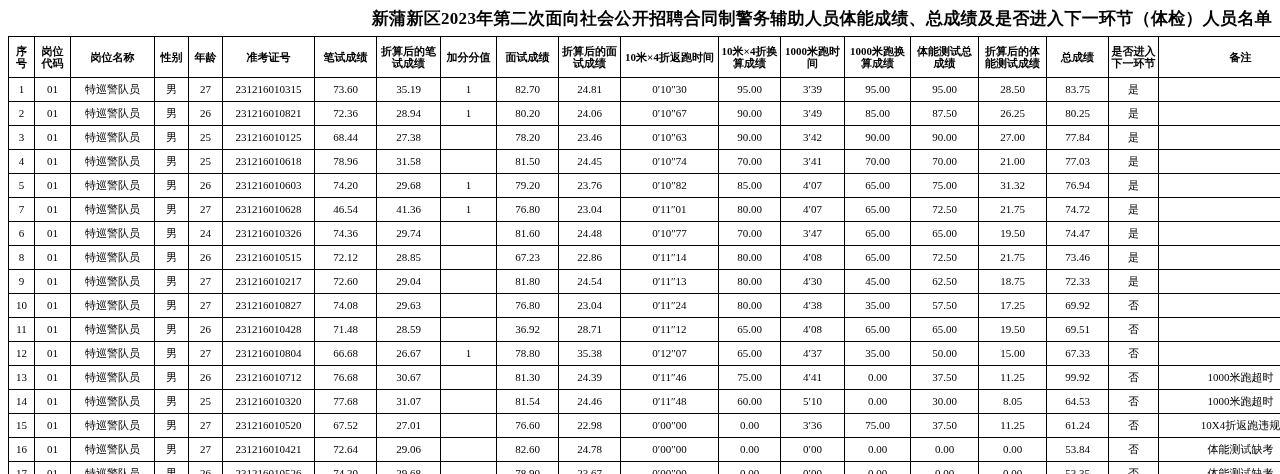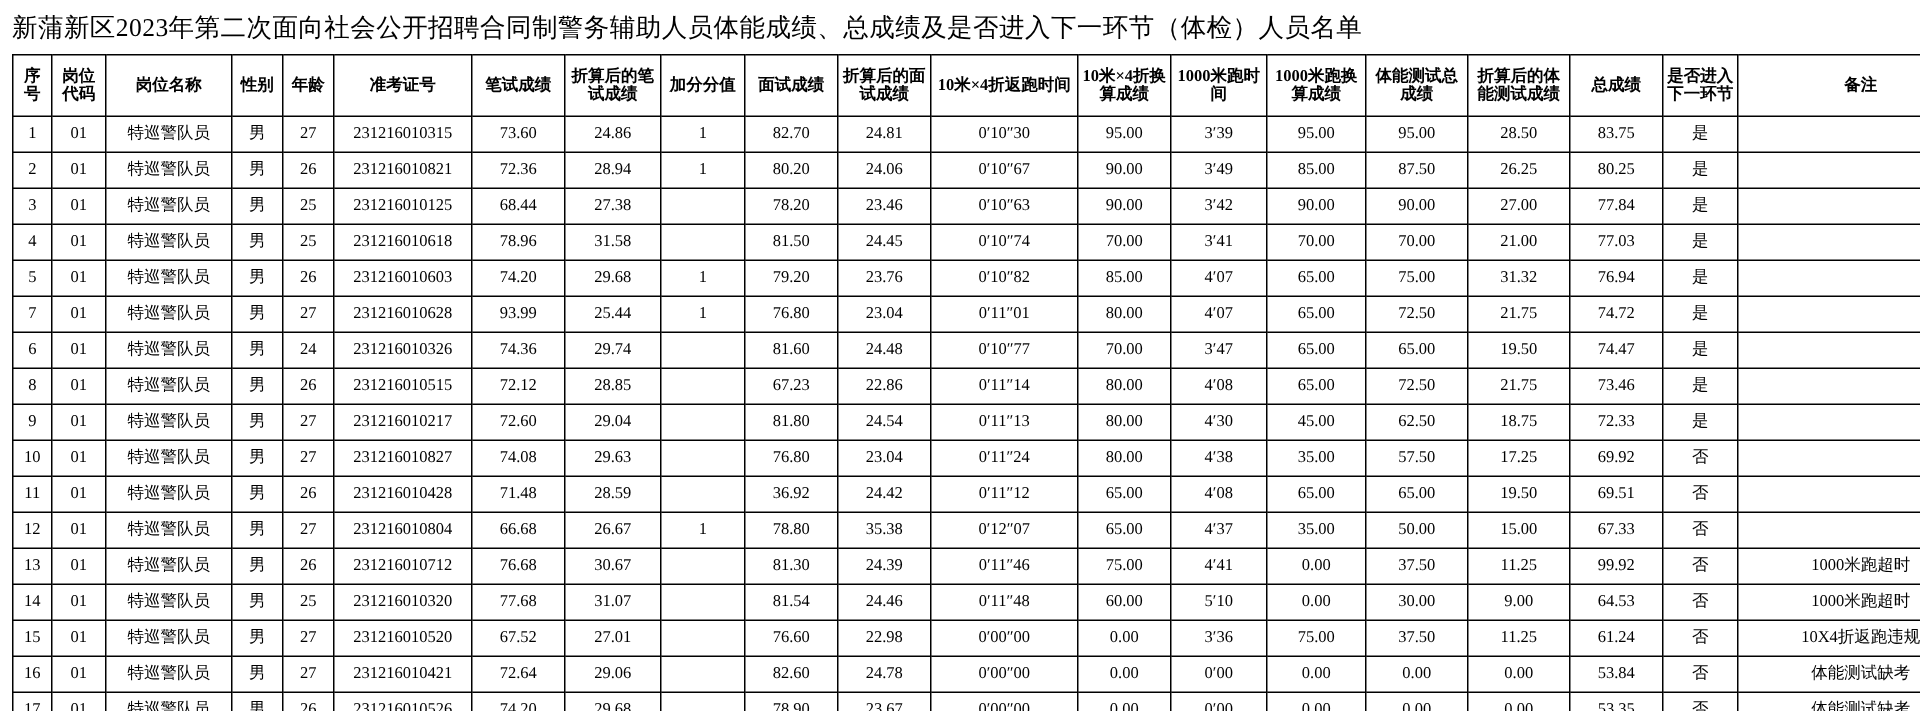--- a/index.html
+++ b/index.html
@@ -13,23 +13,23 @@
     font-family: "Liberation Serif", "DejaVu Serif", serif;
     color: #000000;
     overflow: hidden;
   }
   .page {
     width: 1280px;
     box-sizing: border-box;
     padding: 6px 8px 0 8px;
   }
   .doc-title {
-    text-align: left;
+    text-align: right;
     font-family: "Liberation Serif", "DejaVu Serif", serif;
-    font-weight: normal;
+    font-weight: bold;
     font-size: 17px;
     letter-spacing: 0.3px;
     margin: 2px 0 6px 0;
     line-height: 22px;
   }
   table.grid {
     border-collapse: collapse;
     table-layout: fixed;
     width: 1264px;
     margin: 0 auto;
@@ -138,21 +138,21 @@
     </thead>
     <tbody>
         <tr>
           <td class="val">1</td>
           <td class="val">01</td>
           <td class="val">特巡警队员</td>
           <td class="val">男</td>
           <td class="val">27</td>
           <td class="val">231216010315</td>
           <td class="val">73.60</td>
-          <td class="val">24.86</td>
+          <td class="val">35.19</td>
           <td class="val">1</td>
           <td class="val">82.70</td>
           <td class="val">24.81</td>
           <td class="val">0′10″30</td>
           <td class="val">95.00</td>
           <td class="val">3′39</td>
           <td class="val">95.00</td>
           <td class="val">95.00</td>
           <td class="val">28.50</td>
           <td class="val">83.75</td>
@@ -247,22 +247,22 @@
           <td class="val">是</td>
           <td class="remark"></td>
         </tr>
         <tr>
           <td class="val">7</td>
           <td class="val">01</td>
           <td class="val">特巡警队员</td>
           <td class="val">男</td>
           <td class="val">27</td>
           <td class="val">231216010628</td>
-          <td class="val">93.99</td>
-          <td class="val">25.44</td>
+          <td class="val">46.54</td>
+          <td class="val">41.36</td>
           <td class="val">1</td>
           <td class="val">76.80</td>
           <td class="val">23.04</td>
           <td class="val">0′11″01</td>
           <td class="val">80.00</td>
           <td class="val">4′07</td>
           <td class="val">65.00</td>
           <td class="val">72.50</td>
           <td class="val">21.75</td>
           <td class="val">74.72</td>
@@ -361,21 +361,21 @@
           <td class="val">11</td>
           <td class="val">01</td>
           <td class="val">特巡警队员</td>
           <td class="val">男</td>
           <td class="val">26</td>
           <td class="val">231216010428</td>
           <td class="val">71.48</td>
           <td class="val">28.59</td>
           <td class="val"></td>
           <td class="val">36.92</td>
-          <td class="val">24.42</td>
+          <td class="val">28.71</td>
           <td class="val">0′11″12</td>
           <td class="val">65.00</td>
           <td class="val">4′08</td>
           <td class="val">65.00</td>
           <td class="val">65.00</td>
           <td class="val">19.50</td>
           <td class="val">69.51</td>
           <td class="val">否</td>
           <td class="remark"></td>
         </tr>
@@ -433,21 +433,21 @@
           <td class="val">77.68</td>
           <td class="val">31.07</td>
           <td class="val"></td>
           <td class="val">81.54</td>
           <td class="val">24.46</td>
           <td class="val">0′11″48</td>
           <td class="val">60.00</td>
           <td class="val">5′10</td>
           <td class="val">0.00</td>
           <td class="val">30.00</td>
-          <td class="val">9.00</td>
+          <td class="val">8.05</td>
           <td class="val">64.53</td>
           <td class="val">否</td>
           <td class="remark">1000米跑超时</td>
         </tr>
         <tr>
           <td class="val">15</td>
           <td class="val">01</td>
           <td class="val">特巡警队员</td>
           <td class="val">男</td>
           <td class="val">27</td>

